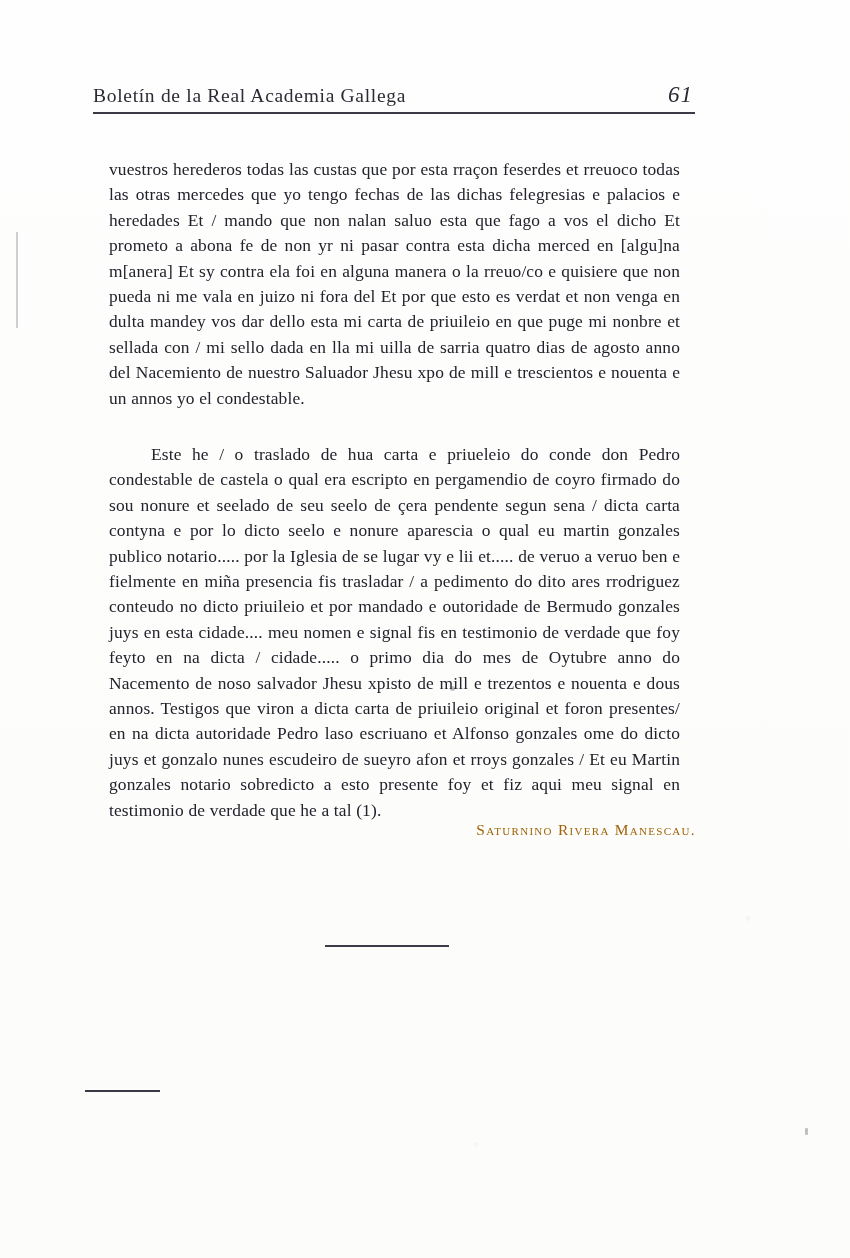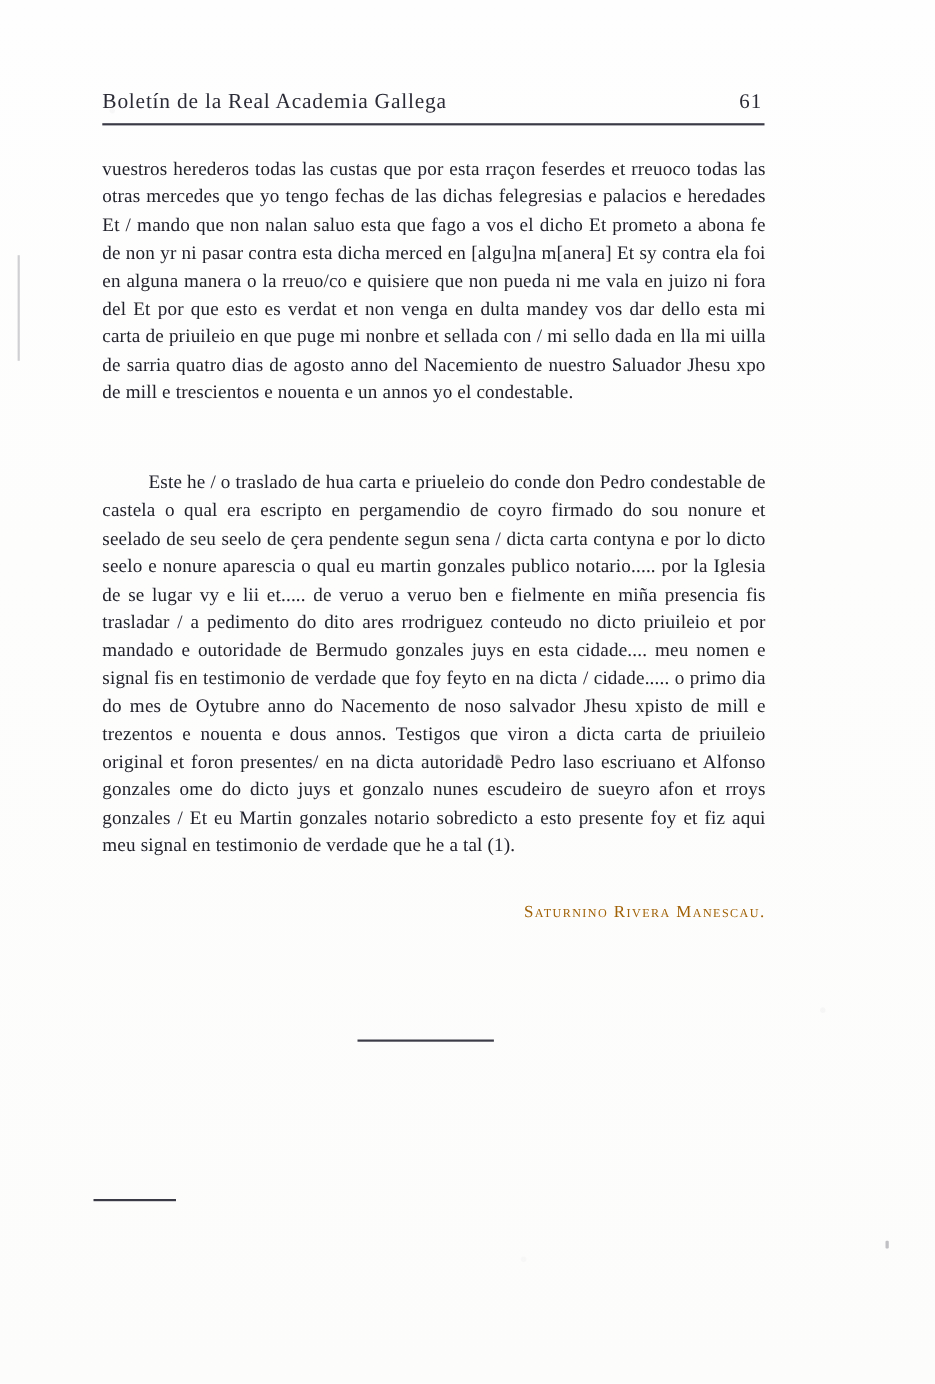--- a/index.html
+++ b/index.html
@@ -47,23 +47,24 @@
     align-items: baseline;
     justify-content: space-between;
   }
   .header-title {
     font-size: 19.5px;
     letter-spacing: 0.7px;
     color: #2b2b36;
     white-space: nowrap;
   }
   .header-page {
-    font-size: 19px;
+    font-size: 23px;
     color: #2b2b36;
     letter-spacing: 1px;
+    font-style: italic;
   }
   .header-rule {
     position: absolute;
     left: 93px;
     top: 112px;
     width: 602px;
     height: 2px;
     background: #3a3a46;
   }
 
@@ -73,21 +74,21 @@
     left: 93px;
     width: 603px;
     font-size: 17.4px;
     line-height: 25.4px;
     text-align: justify;
     text-justify: inter-word;
     color: #22222c;
     letter-spacing: 0.15px;
   }
   .body-block p {
-    margin: 0;
+    margin: 16px;
   }
   .para-1 { top: 141px; }
   .para-2 { top: 426px; }
   .indent { text-indent: 42px; }
 
   .signature {
     position: absolute;
     left: 93px;
     top: 821px;
     width: 603px;

